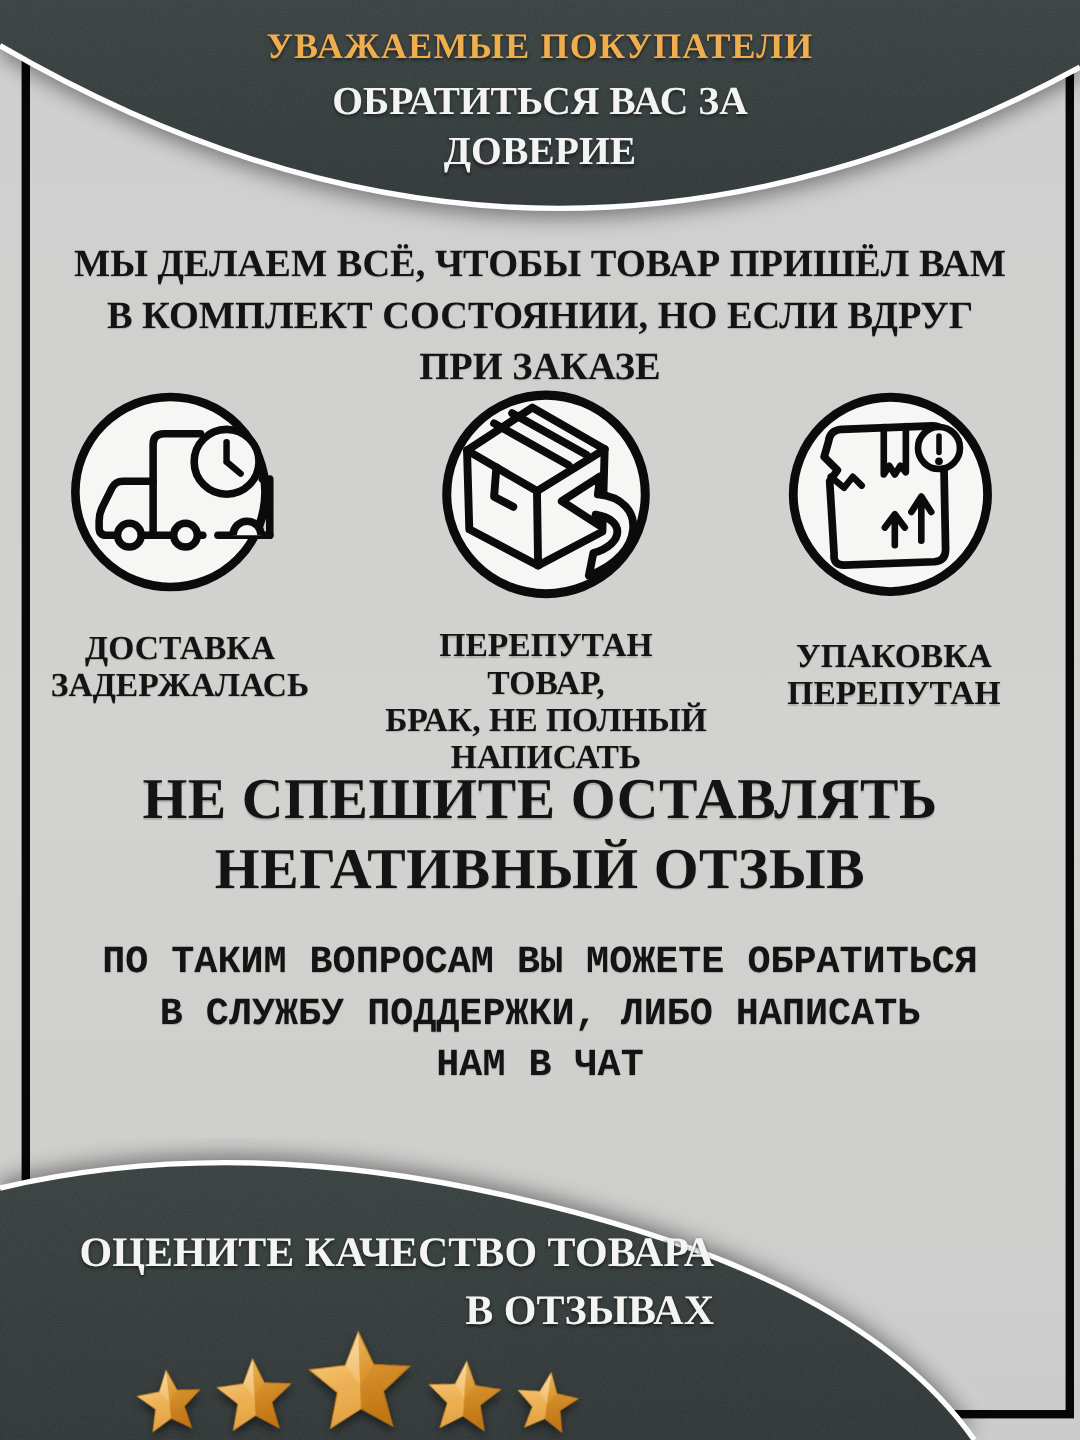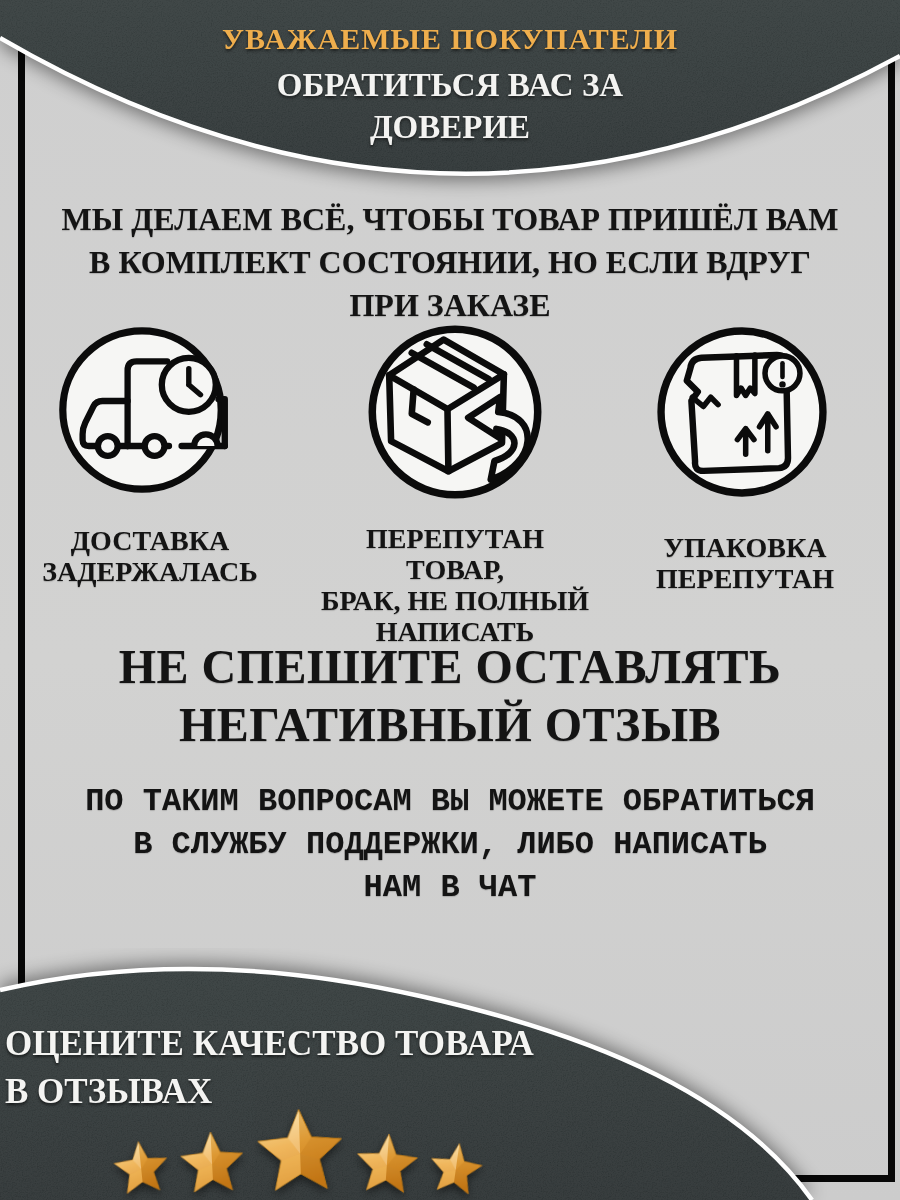--- a/index.html
+++ b/index.html
@@ -31,21 +31,21 @@
   .blacktext{color:#141414;font-weight:bold;text-align:center;
     text-shadow:0 1px 1px rgba(0,0,0,.18);}
   .intro{position:absolute;left:40px;width:820px;top:198px;font-size:32px;line-height:43px;z-index:3;}
   .support{position:absolute;left:40px;width:820px;top:780px;font-size:32px;line-height:43px;z-index:3;font-family:Liberation Mono, monospace;}
   .warning{position:absolute;left:40px;width:820px;top:638px;font-size:48px;line-height:58px;z-index:3;letter-spacing:.5px;}
 
   .icon-wrap{position:absolute;z-index:3;}
   .issue-label{position:absolute;z-index:3;font-size:28px;line-height:31px;margin-top:20px;}
 
   .footer-text{position:absolute;left:5px;width:590px;top:1020px;z-index:4;
-    font-size:35px;line-height:48px;font-weight:bold;color:#f4f4f2;text-align:left;
+    font-size:35px;line-height:48px;font-weight:bold;color:#f4f4f2;text-align:right;
     text-shadow:0 2px 3px rgba(0,0,0,.6);}
   .stars{position:absolute;left:88px;top:1098px;width:420px;height:98px;z-index:4;
     display:flex;align-items:flex-end;justify-content:center;gap:8px;}
   .star{display:block;filter:drop-shadow(0 4px 4px rgba(0,0,0,.5));}
   .s1{width:58px;height:58px;transform:rotate(-6deg);}
   .s2{width:68px;height:68px;transform:rotate(-3deg);}
   .s3{width:92px;height:92px;transform:rotate(-2deg);}
   .s4{width:66px;height:66px;transform:rotate(4deg);}
   .s5{width:56px;height:56px;transform:rotate(8deg);}
   .hidden-defs{position:absolute;width:0;height:0;overflow:hidden;}

